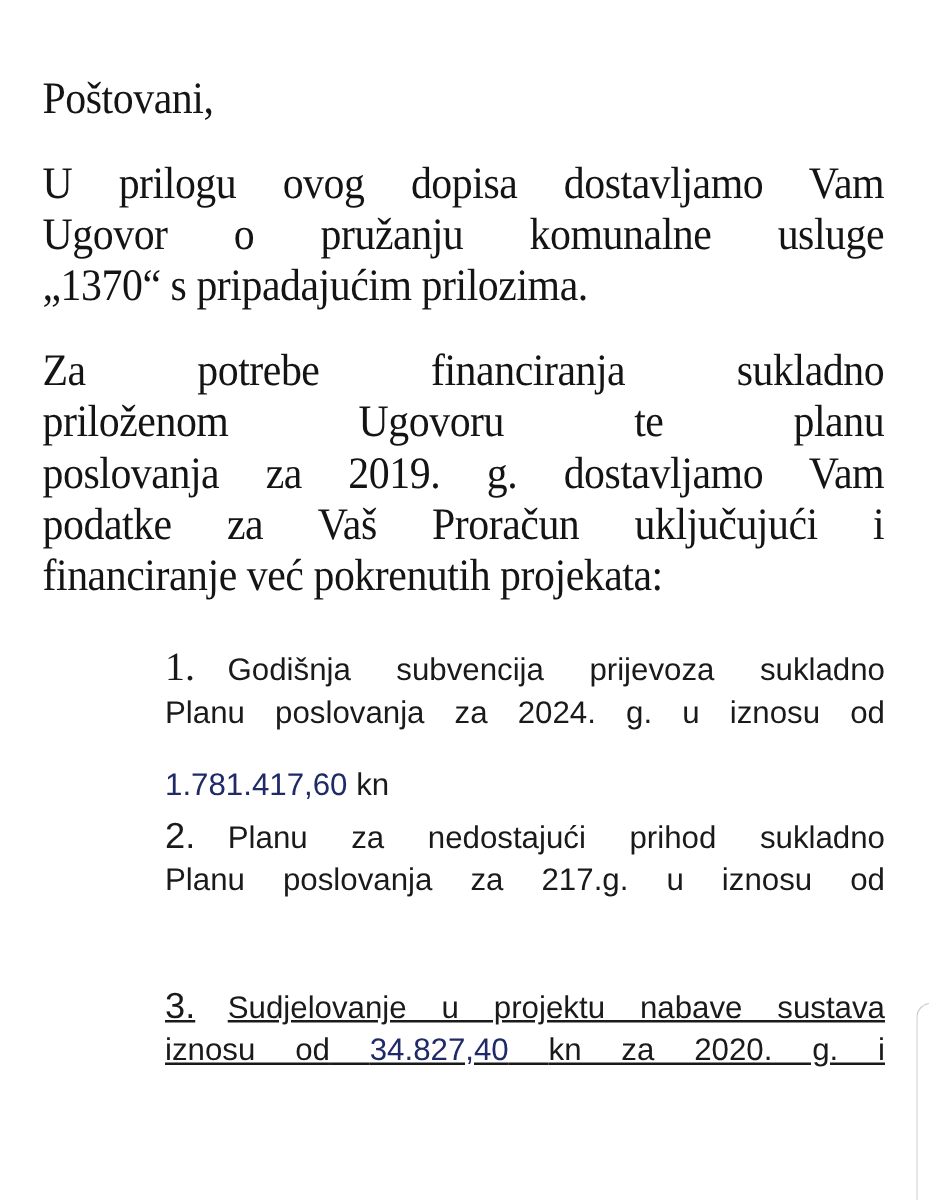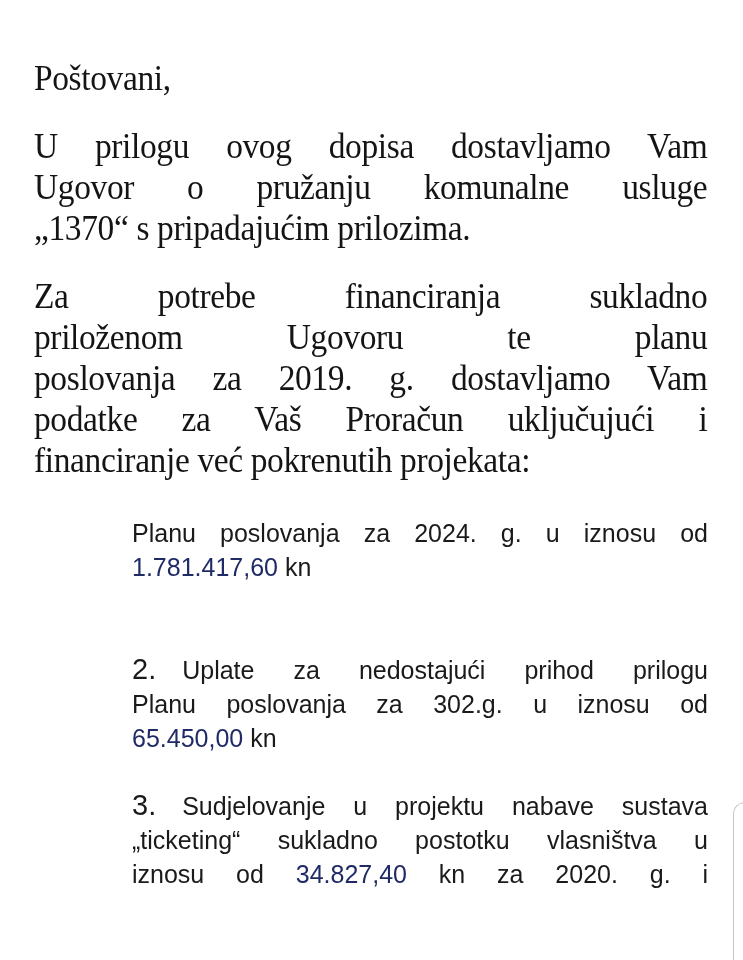--- a/index.html
+++ b/index.html
@@ -52,36 +52,37 @@
       color: #1a1a1a;
     }
     .item .line {
       display: block;
       text-align: justify;
       text-align-last: justify;
       white-space: nowrap;
     }
     .item .line.last {
       text-align-last: left;
+      margin-top: 24px;
     }
     .item .num {
       font-size: 32px;
       font-family: "Liberation Serif", "DejaVu Serif", serif;
       margin-right: 26px;
     }
     .item .num.sans {
       font-family: "Liberation Sans", "DejaVu Sans", sans-serif;
       font-size: 29px;
     }
     .amount {
       color: #1f2a66;
     }
     #item1 { top: 516px; }
     #item2 { top: 652px; }
-    #item3 { top: 788px; }
+    #item3 { top: 788px; text-decoration: underline; }
 
     .side-bracket {
       position: absolute;
       left: 733px;
       top: 802px;
       width: 20px;
       height: 170px;
       border-left: 1.5px solid #c8c8c8;
       border-top: 1.5px solid #c8c8c8;
       border-top-left-radius: 12px;
@@ -104,43 +105,41 @@
 
   <div id="para2" class="serif-block justify">
     <span class="line">Za potrebe financiranja sukladno</span>
     <span class="line">priloženom Ugovoru te planu</span>
     <span class="line">poslovanja za 2019. g. dostavljamo Vam</span>
     <span class="line">podatke za Vaš Proračun uključujući i</span>
     <span class="line last">financiranje već pokrenutih projekata:</span>
   </div>
 
   <div id="item1" class="item">
+    <span class="line">
+      <span class="num">1.</span><span>Godišnja subvencija prijevoza sukladno</span>
+    </span>
     <span class="line">Planu poslovanja za 2024. g. u iznosu od</span>
     <span class="line last">
       <span class="amount">1.781.417,60</span>
       <span>kn</span>
     </span>
   </div>
 
   <div id="item2" class="item">
     <span class="line">
-      <span class="num sans">2.</span><span>Uplate za nedostajući prihod prilogu</span>
+      <span class="num sans">2.</span><span>Planu za nedostajući prihod sukladno</span>
     </span>
-    <span class="line">Planu poslovanja za 302.g. u iznosu od</span>
-    <span class="line last">
-      <span class="amount">65.450,00</span>
-      <span>kn</span>
-    </span>
+    <span class="line">Planu poslovanja za 217.g. u iznosu od</span>
   </div>
 
   <div id="item3" class="item">
     <span class="line">
       <span class="num sans">3.</span><span>Sudjelovanje u projektu nabave sustava</span>
     </span>
-    <span class="line">„ticketing“ sukladno postotku vlasništva u</span>
     <span class="line">
       <span>iznosu od</span>
       <span class="amount">34.827,40</span>
       <span>kn za 2020. g. i</span>
     </span>
   </div>
 
   <div class="side-bracket"></div>
 </div>
 

